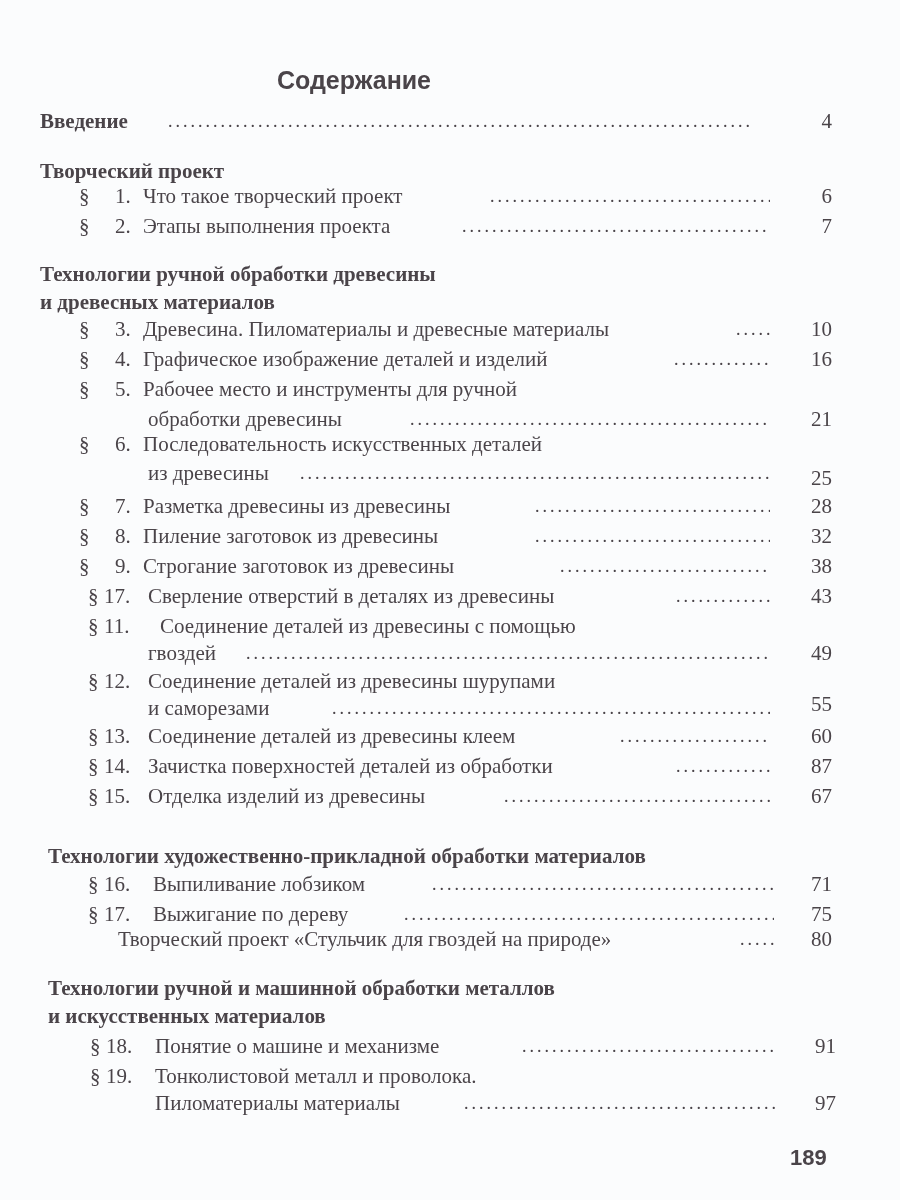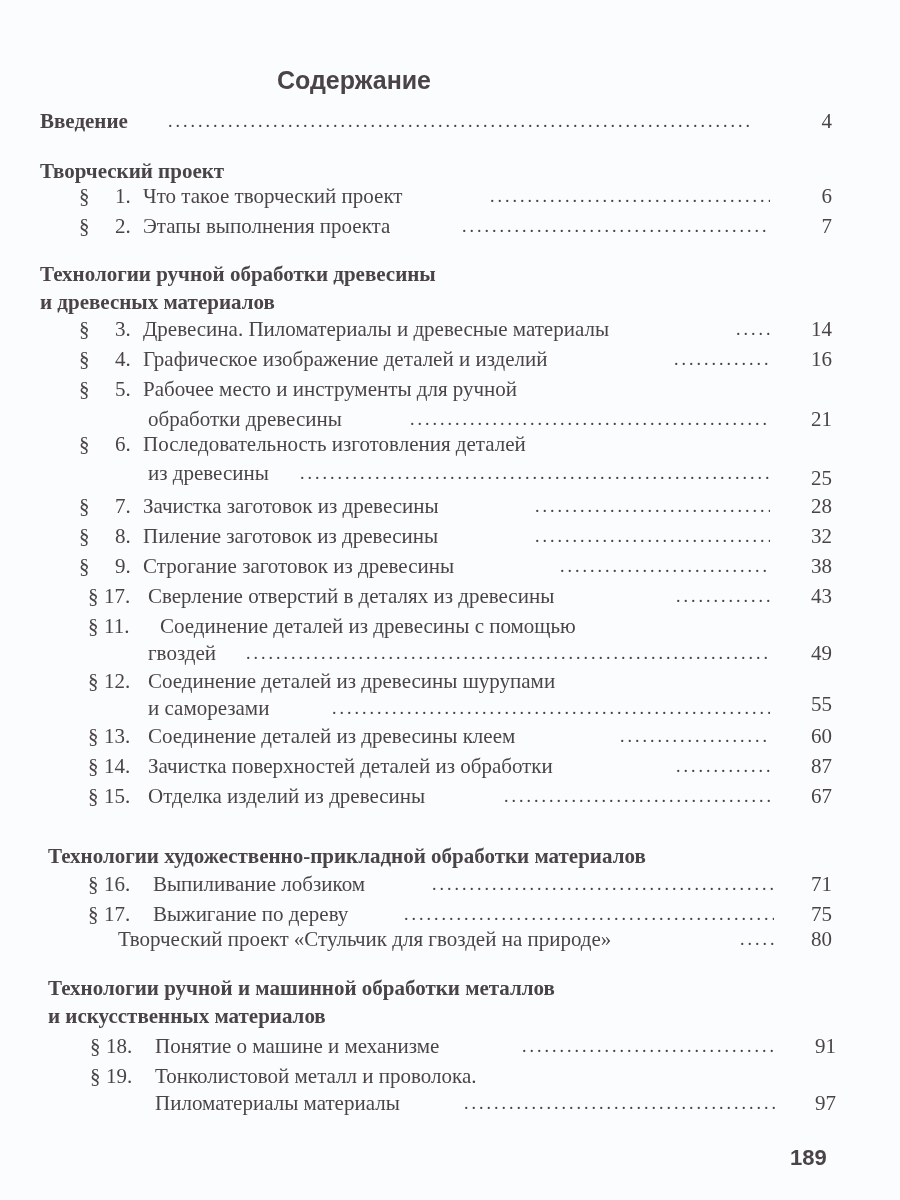--- a/index.html
+++ b/index.html
@@ -71,21 +71,21 @@
     <span class="heading">Технологии ручной обработки древесины</span>
   </div>
   <div class="row" style="top:261px">
     <span class="heading">и древесных материалов</span>
   </div>
   <div class="row" style="top:288px">
     <span class="sect">§</span>
     <span class="num" style="left:115px">3.</span>
     <span class="text" style="left:143px">Древесина. Пиломатериалы и древесные материалы</span>
     <span class="dots" style="left:736px;width:34px">.....</span>
-    <span class="page-no">14</span>
+    <span class="page-no">10</span>
   </div>
   <div class="row" style="top:318px">
     <span class="sect">§</span>
     <span class="num" style="left:115px">4.</span>
     <span class="text" style="left:143px">Графическое изображение деталей и изделий</span>
     <span class="dots" style="left:674px;width:96px">..............</span>
     <span class="page-no">16</span>
   </div>
   <div class="row" style="top:348px">
     <span class="sect">§</span>
@@ -93,31 +93,31 @@
     <span class="text" style="left:143px">Рабочее место и инструменты для ручной</span>
   </div>
   <div class="row" style="top:378px">
     <span class="text" style="left:148px">обработки древесины</span>
     <span class="dots" style="left:410px;width:360px">.....................................................</span>
     <span class="page-no">21</span>
   </div>
   <div class="row" style="top:403px">
     <span class="sect">§</span>
     <span class="num" style="left:115px">6.</span>
-    <span class="text" style="left:143px">Последовательность изготовления деталей</span>
+    <span class="text" style="left:143px">Последовательность искусственных деталей</span>
   </div>
   <div class="row" style="top:432px">
     <span class="text" style="left:148px">из древесины</span>
     <span class="dots" style="left:300px;width:470px">....................................................................</span>
     <span class="page-no" style="top:5px">25</span>
   </div>
   <div class="row" style="top:465px">
     <span class="sect">§</span>
     <span class="num" style="left:115px">7.</span>
-    <span class="text" style="left:143px">Зачистка заготовок из древесины</span>
+    <span class="text" style="left:143px">Разметка древесины из древесины</span>
     <span class="dots" style="left:535px;width:235px">..................................</span>
     <span class="page-no">28</span>
   </div>
   <div class="row" style="top:495px">
     <span class="sect">§</span>
     <span class="num" style="left:115px">8.</span>
     <span class="text" style="left:143px">Пиление заготовок из древесины</span>
     <span class="dots" style="left:535px;width:235px">..................................</span>
     <span class="page-no">32</span>
   </div>

